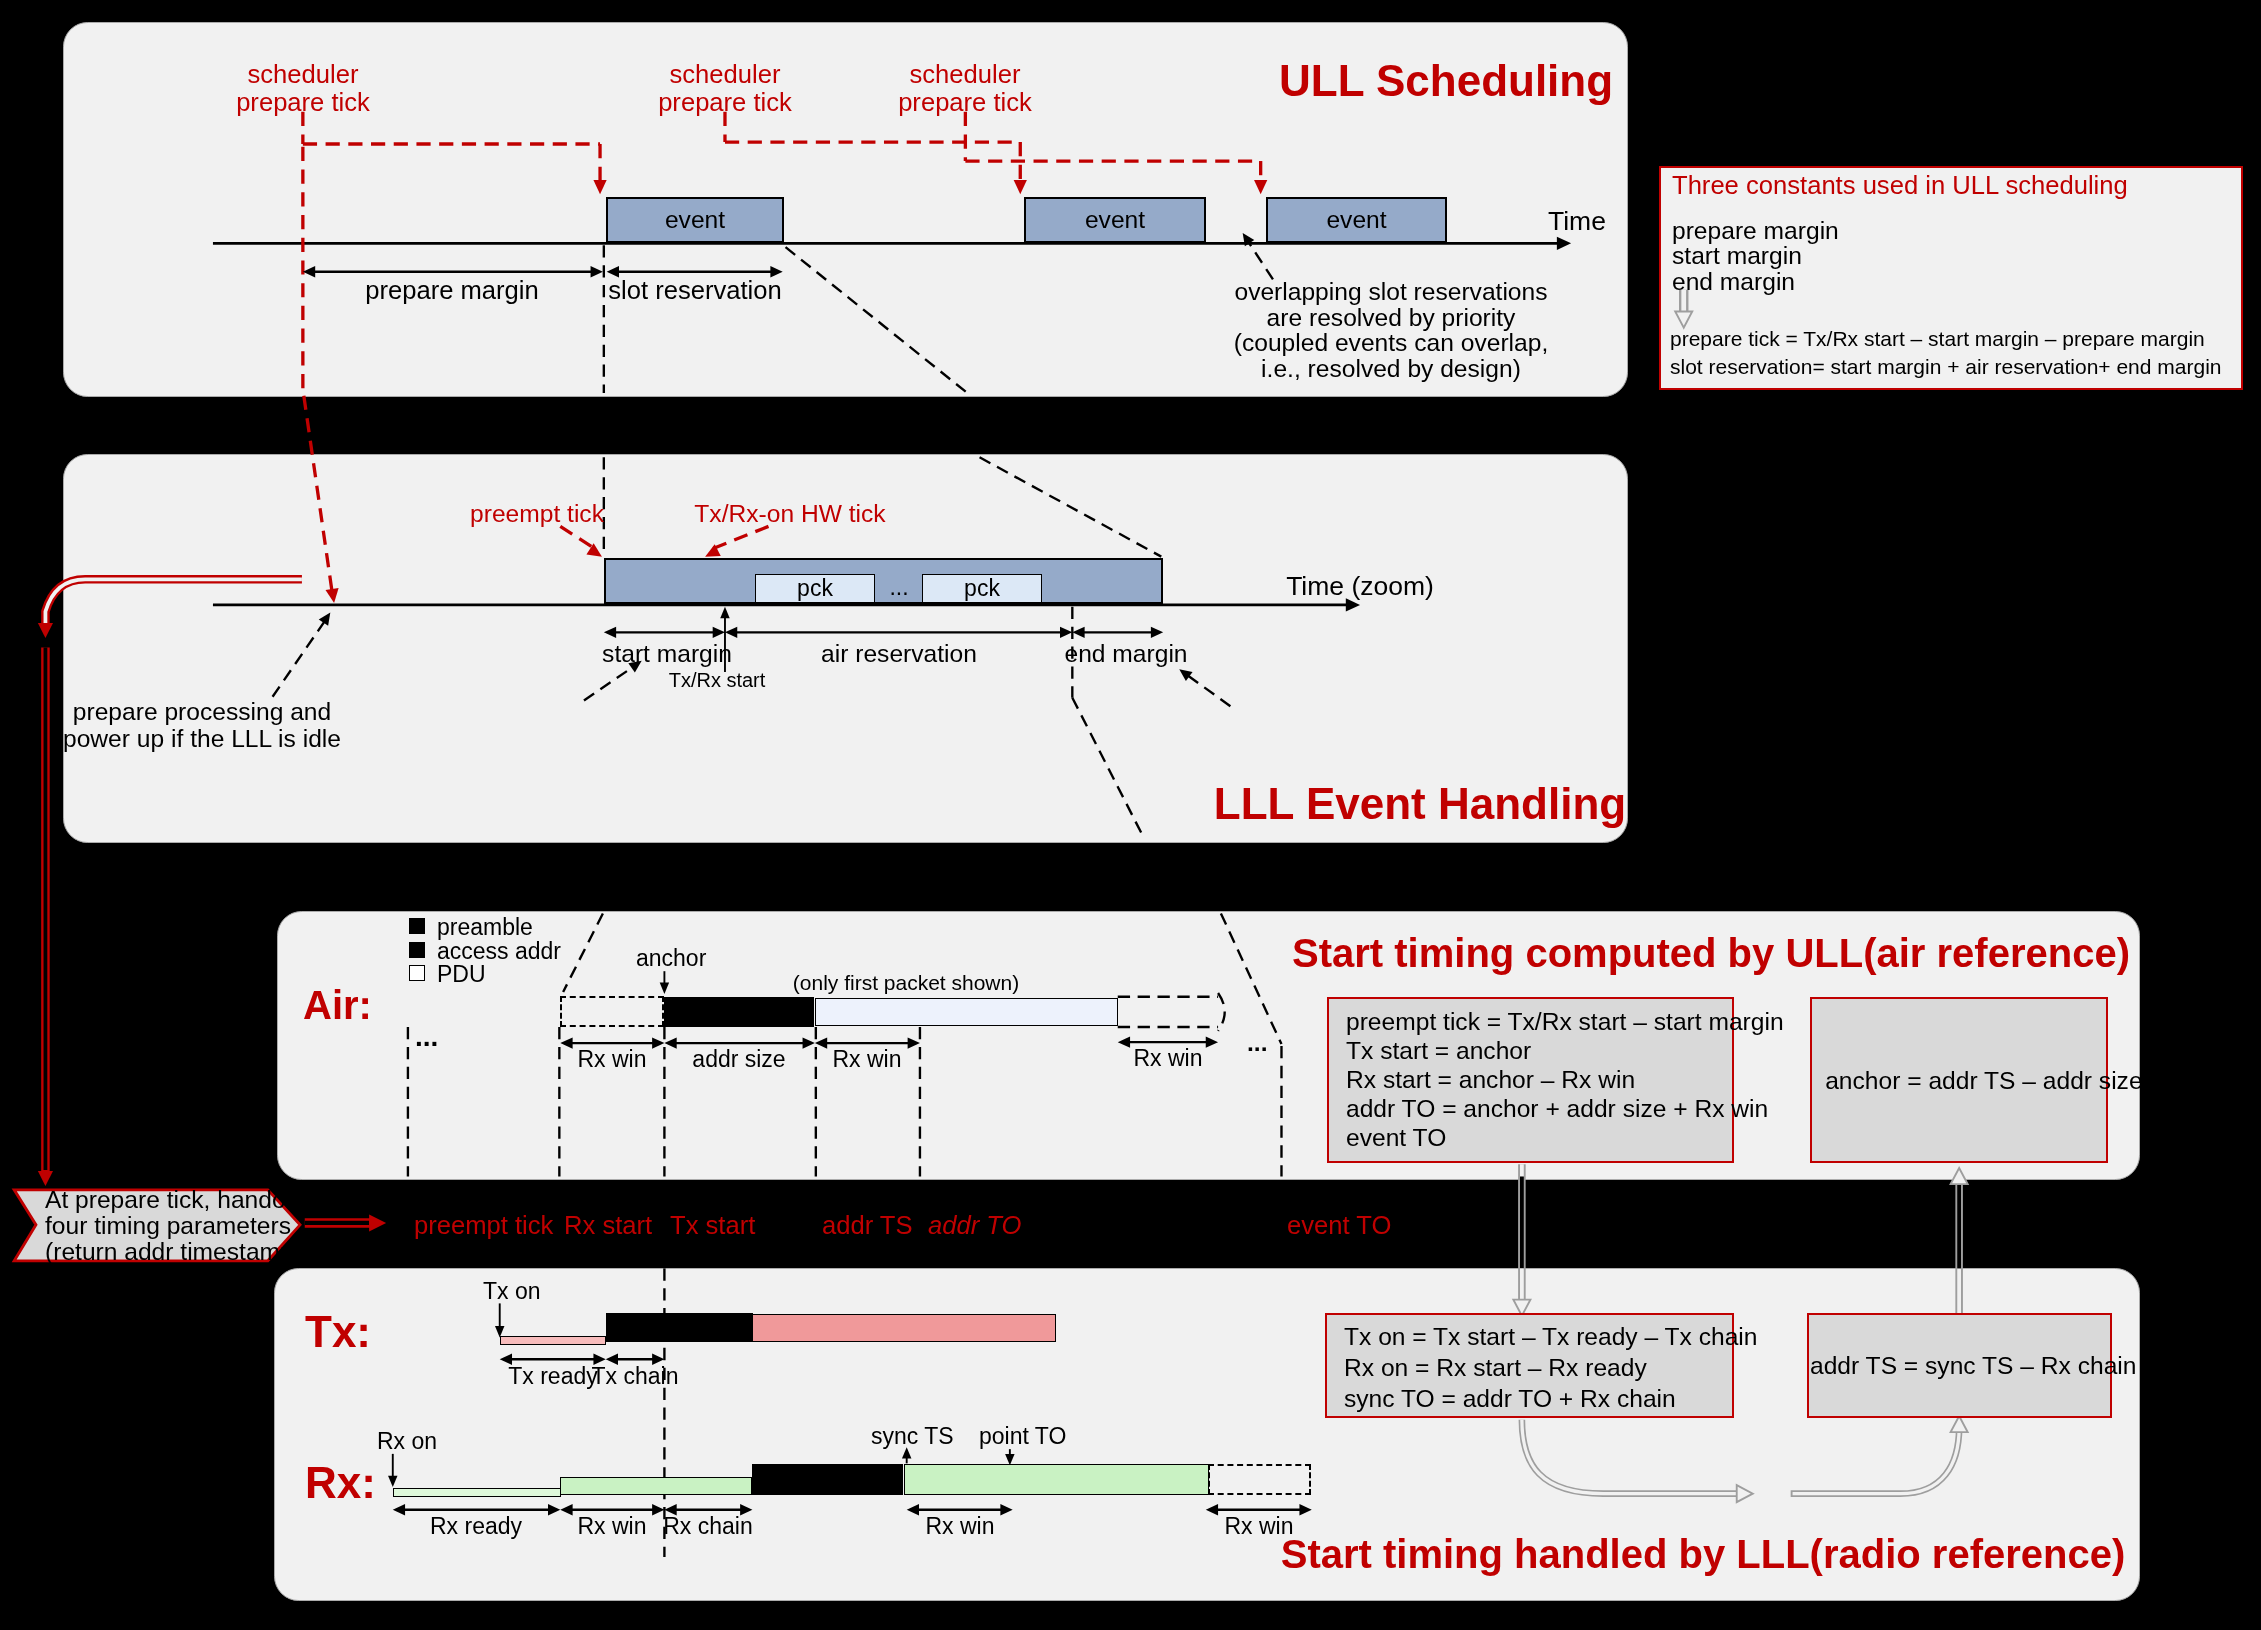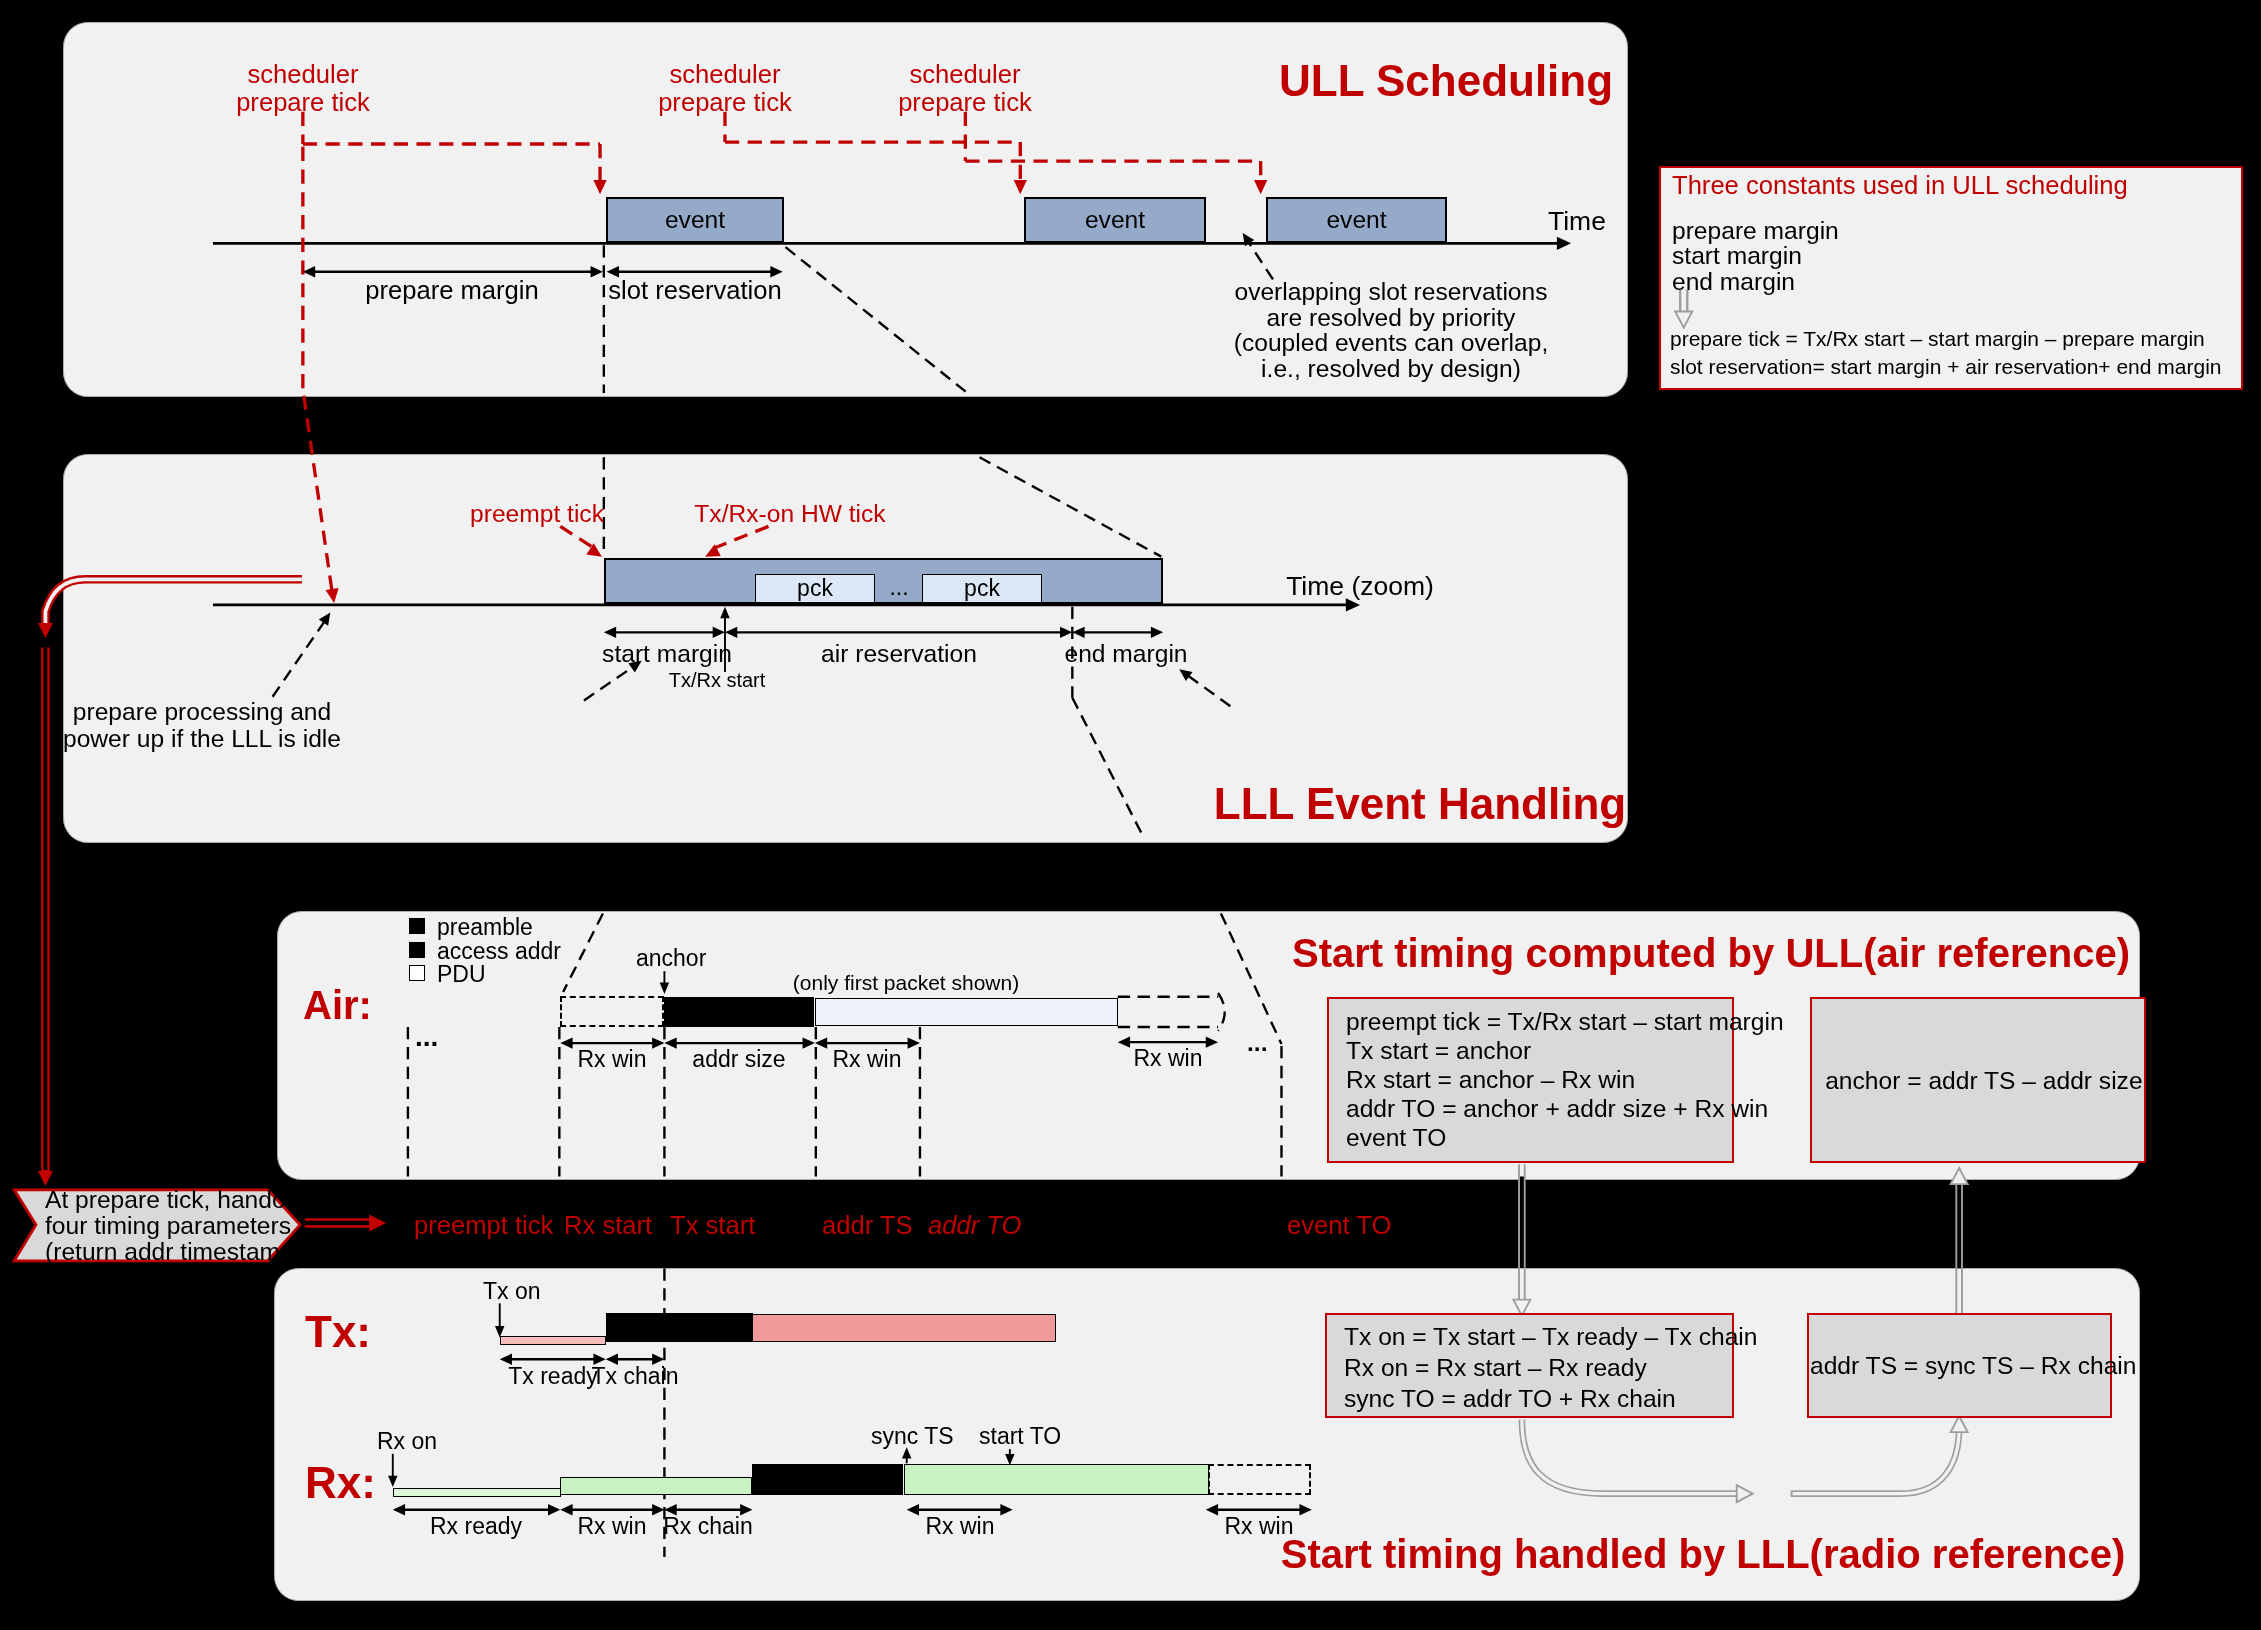--- a/index.html
+++ b/index.html
@@ -257,21 +257,21 @@
 
   <div class="t r c" style="left:1711px;top:932px;font-size:40px;font-weight:bold;">Start timing computed by ULL(air reference)</div>
 
   <div class="fbox" style="left:1327px;top:997px;width:407px;height:166px;padding:7.6px 17px;">
     <div class="fline">preempt tick = Tx/Rx start – start margin</div>
     <div class="fline">Tx start = anchor</div>
     <div class="fline">Rx start = anchor – Rx win</div>
     <div class="fline">addr TO = anchor + addr size + Rx win</div>
     <div class="fline">event TO</div>
   </div>
-  <div class="fbox" style="left:1810px;top:997px;width:336px;height:166px;display:flex;align-items:center;">
+  <div class="fbox" style="left:1810px;top:997px;width:298px;height:166px;display:flex;align-items:center;">
     <div class="fline" style="padding-left:13.2px;">anchor = addr TS – addr size</div>
   </div>
 
   <svg width="2262" height="1631" viewBox="0 0 2390 1723">
     <polygon points="15,1257 283,1257 317,1294 283,1332 15,1332 38,1294" fill="#d9d9d9" stroke="#c00000" stroke-width="3"></polygon>
   </svg>
   <div class="t" style="left:45px;top:1187px;font-size:24.6px;line-height:26px;">
     <div>At prepare tick, handover</div>
       <div>four timing parameters</div>
       <div>(return addr timestamp)</div>
@@ -294,21 +294,21 @@
 
   <div class="t r" style="left:305px;top:1459px;font-size:44px;font-weight:bold;">Rx:</div>
   <div class="t" style="left:377px;top:1429px;font-size:23px;">Rx on</div>
   <div style="position:absolute;left:393px;top:1488px;width:168px;height:8.5px;background:#def8da;border:1.4px solid #000;box-sizing:border-box;"></div>
   <div class="bar" style="left:560px;top:1477px;width:192px;height:18px;background:#c9f2c3;border-width:1.9px;"></div>
   <div class="bar" style="left:752px;top:1464px;width:151px;height:31px;background:#000;"></div>
   <div class="bar" style="left:904px;top:1464px;width:305px;height:31px;background:#c9f2c3;border-width:1.9px;"></div>
   <div style="position:absolute;left:1208px;top:1464px;width:103px;height:31px;border:2.4px dashed #000;box-sizing:border-box;"></div>
 
   <div class="t" style="left:871px;top:1424px;font-size:23px;">sync TS</div>
-  <div class="t" style="left:979px;top:1424px;font-size:23px;">start TO</div>
+  <div class="t" style="left:979px;top:1424px;font-size:23px;">point TO</div>
 
   <div class="t c" style="left:476px;top:1514px;font-size:23px;">Rx ready</div>
   <div class="t c" style="left:612px;top:1514px;font-size:23px;">Rx win</div>
   <div class="t c" style="left:708px;top:1514px;font-size:23px;">Rx chain</div>
   <div class="t c" style="left:960px;top:1514px;font-size:23px;">Rx win</div>
   <div class="t c" style="left:1259px;top:1514px;font-size:23px;">Rx win</div>
 
   <div class="fbox" style="left:1325px;top:1313px;width:409px;height:105px;padding:5.7px 17px;">
     <div class="fline" style="line-height:31px;">Tx on = Tx start – Tx ready – Tx chain</div>
     <div class="fline" style="line-height:31px;">Rx on = Rx start – Rx ready</div>

